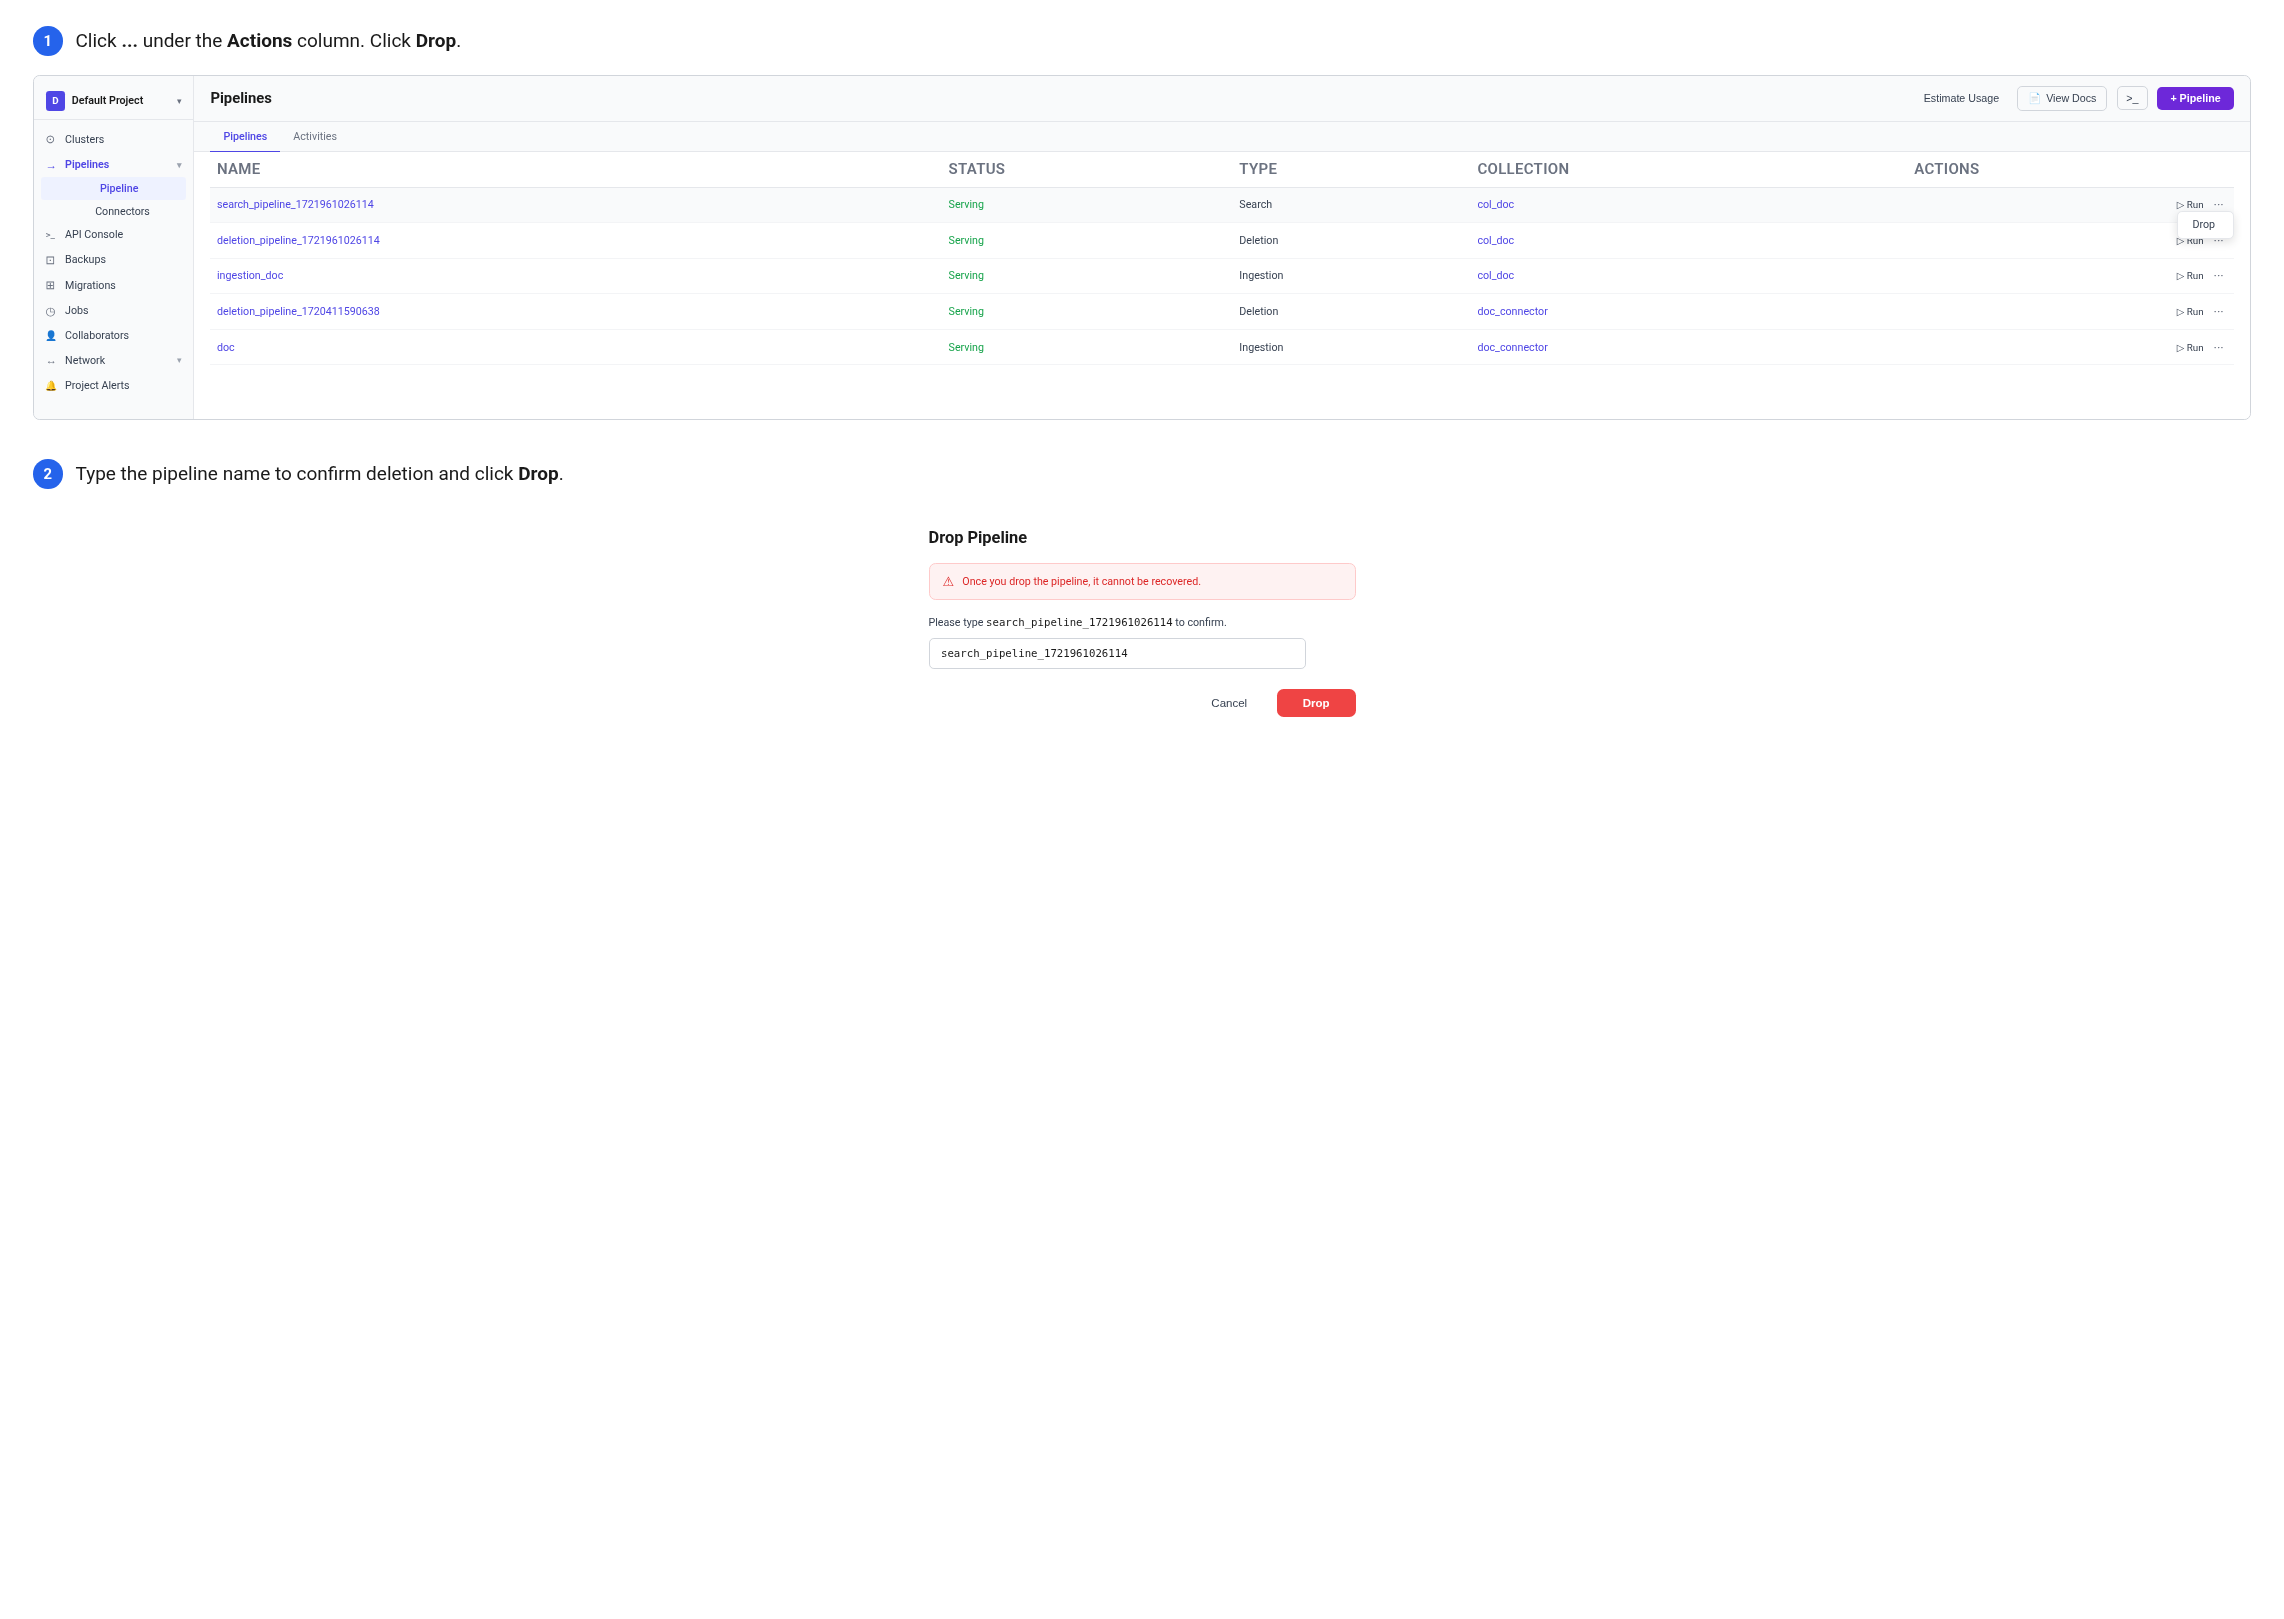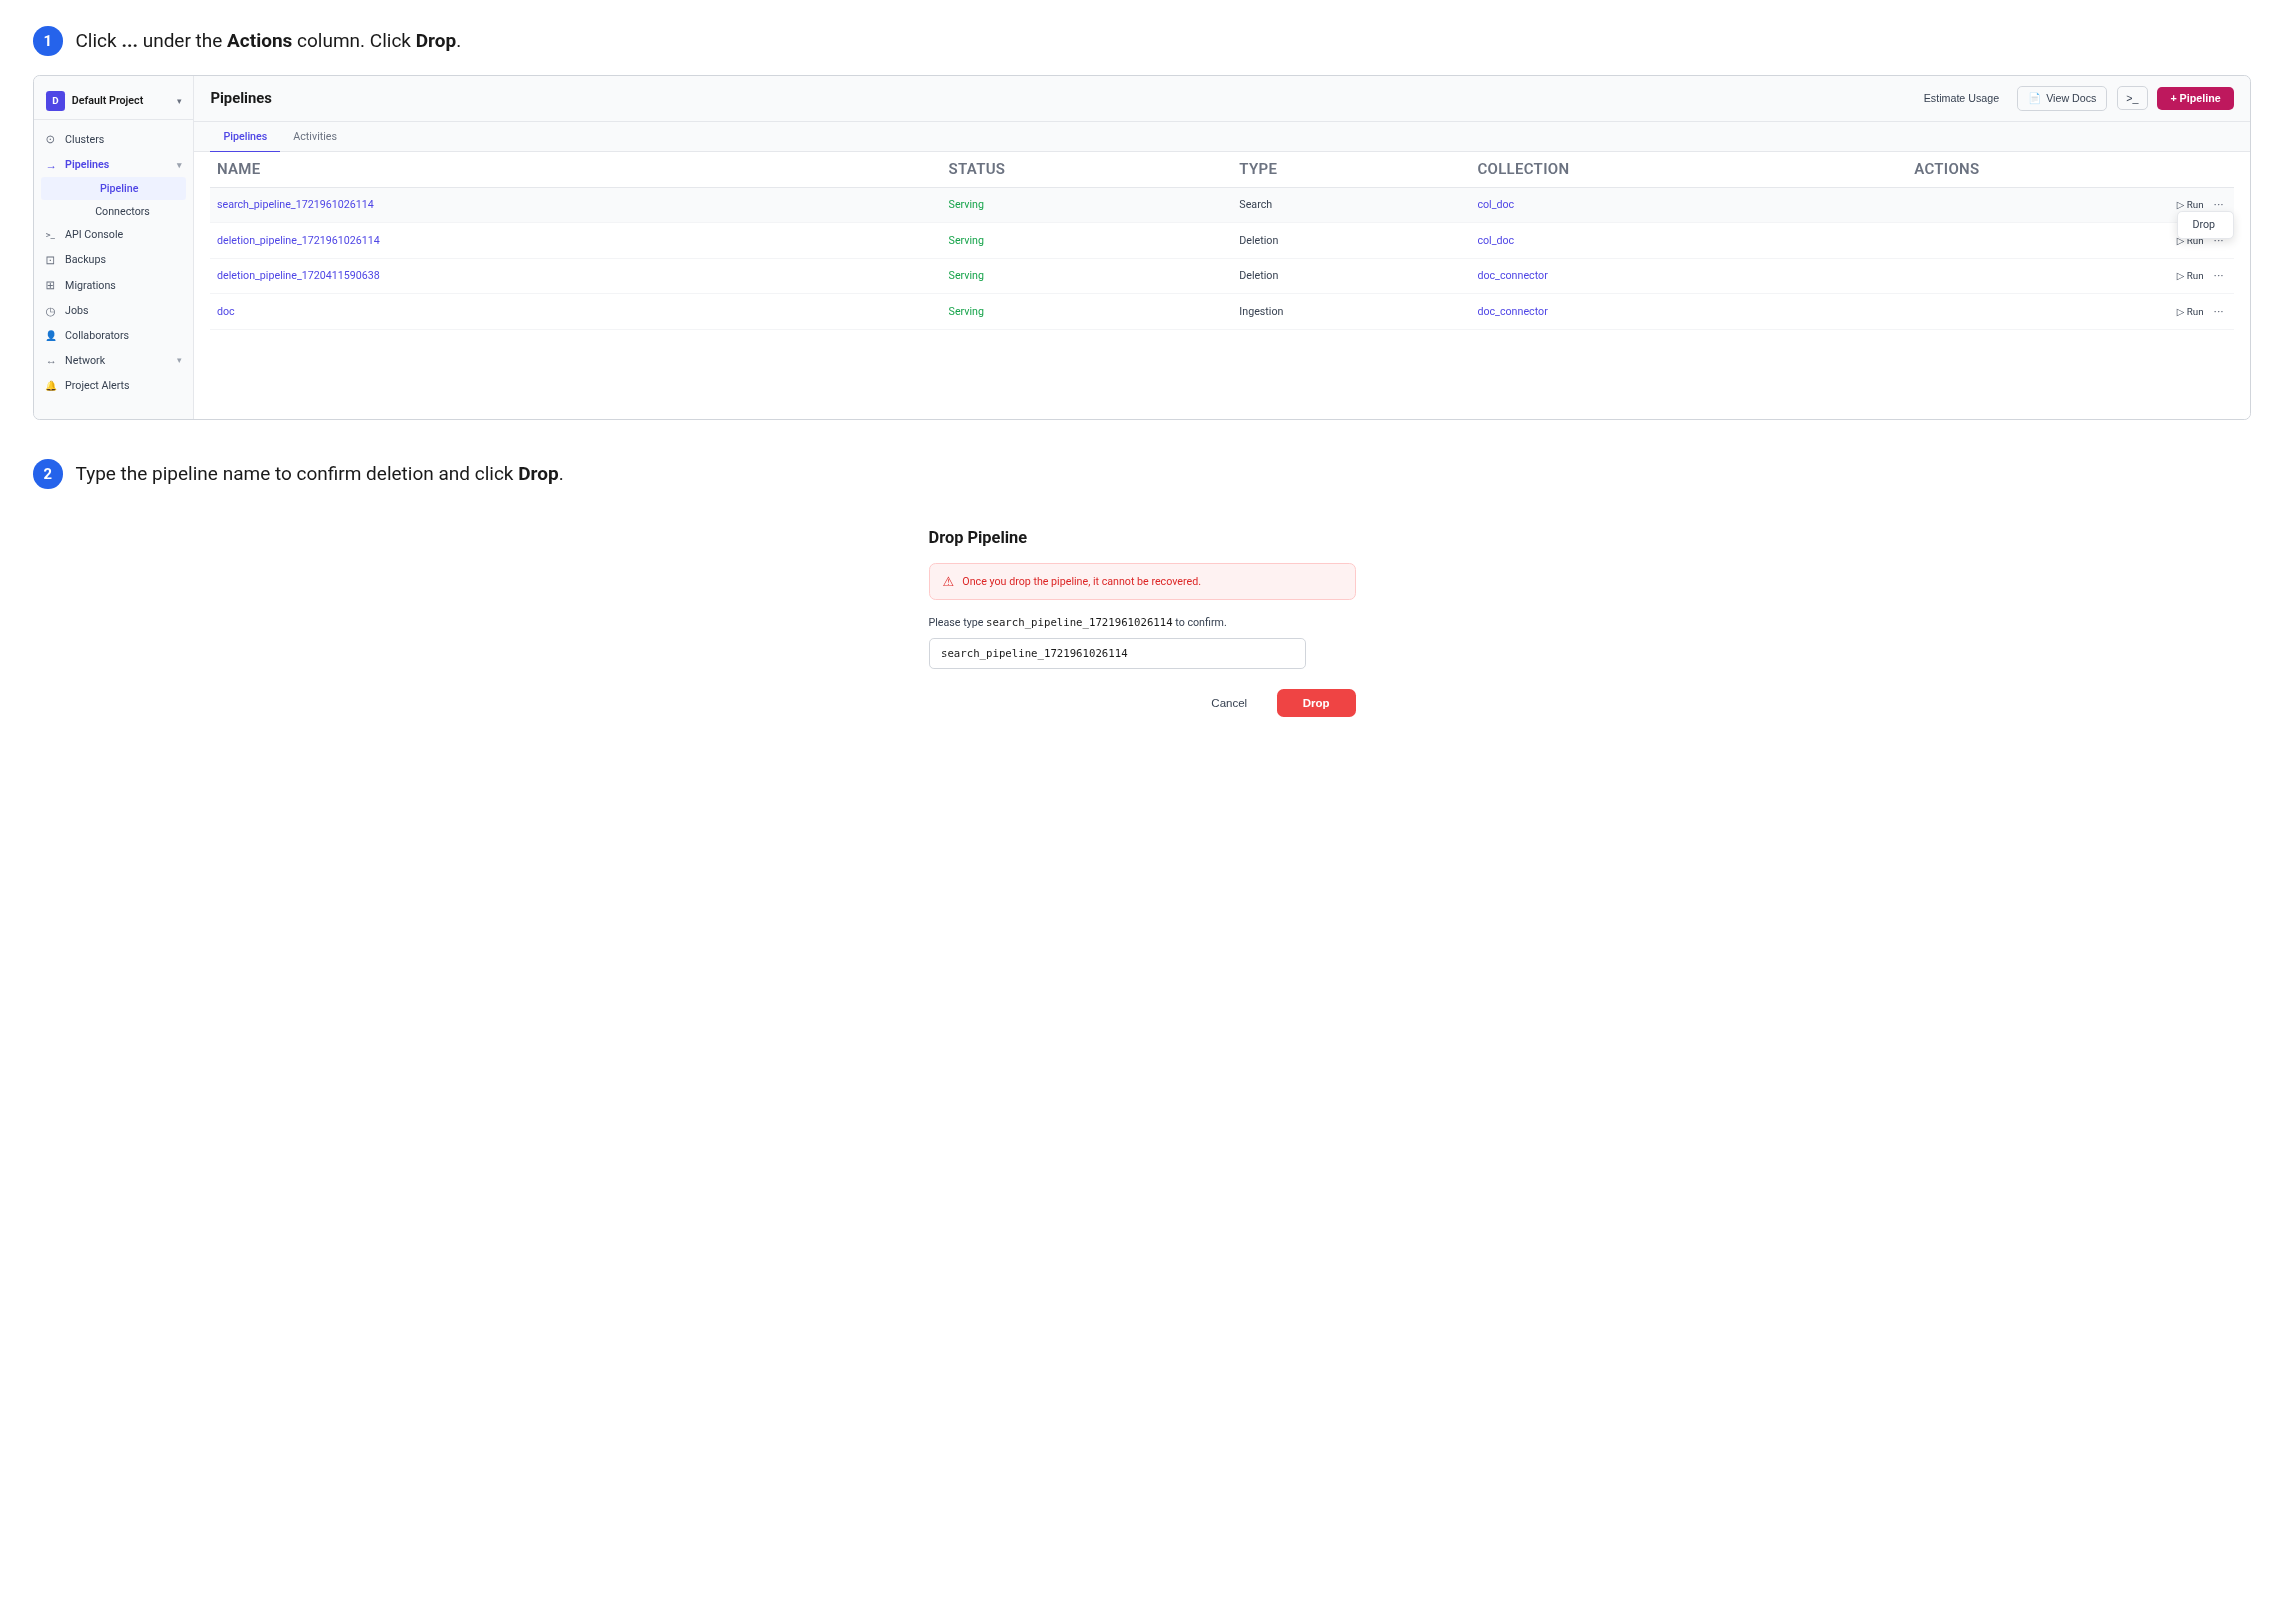--- a/index.html
+++ b/index.html
@@ -164,21 +164,21 @@
     .btn-terminal {
       background: none;
       border: 0.8px solid #d1d5db;
       border-radius: 4.9px;
       font-size: 10.7px;
       color: #374151;
       cursor: pointer;
       padding: 4.9px 8.2px;
     }
     .btn-add-pipeline {
-      background: #be185d;
+      background: #6d28d9;
       color: white;
       border: none;
       border-radius: 4.9px;
       font-size: 10.7px;
       font-weight: 600;
       cursor: pointer;
       padding: 5.7px 13px;
     }
 
     
@@ -461,20 +461,32 @@
               <td>Deletion</td>
               <td><a href="#" style="color:#4f46e5;text-decoration:none;">col_doc</a></td>
               <td>
                 <div class="actions-cell">
                   <span class="btn-run">▷ Run</span>
                   <span class="btn-more">···</span>
                 </div>
               </td>
             </tr>
 
+            <tr>
+              <td class="name-cell"><a href="#">ingestion_doc</a></td>
+              <td><span class="status-badge">Serving</span></td>
+              <td>Ingestion</td>
+              <td><a href="#" style="color:#4f46e5;text-decoration:none;">col_doc</a></td>
+              <td>
+                <div class="actions-cell">
+                  <span class="btn-run">▷ Run</span>
+                  <span class="btn-more">···</span>
+                </div>
+              </td>
+            </tr>
 
             <tr>
               <td class="name-cell"><a href="#">deletion_pipeline_1720411590638</a></td>
               <td><span class="status-badge">Serving</span></td>
               <td>Deletion</td>
               <td><a href="#" style="color:#4f46e5;text-decoration:none;">doc_connector</a></td>
               <td>
                 <div class="actions-cell">
                   <span class="btn-run">▷ Run</span>
                   <span class="btn-more">···</span>

